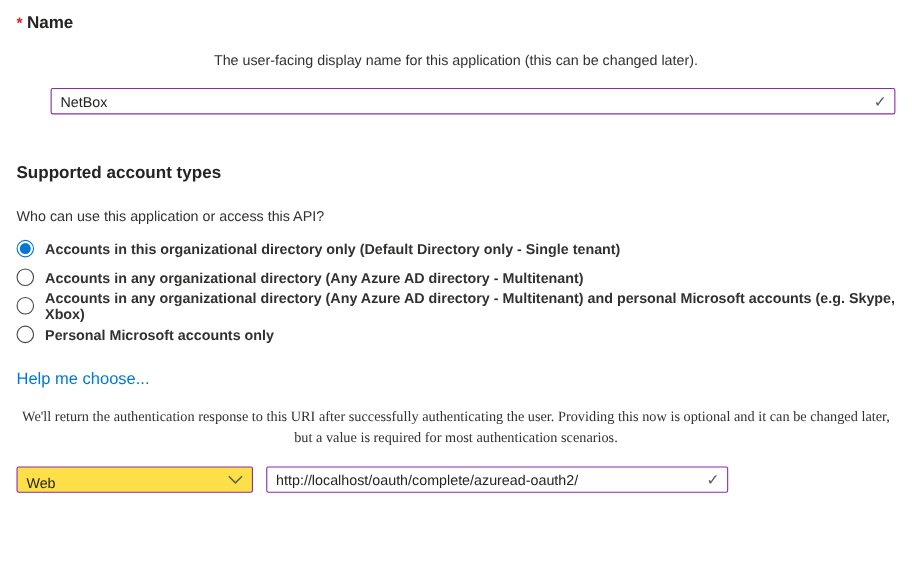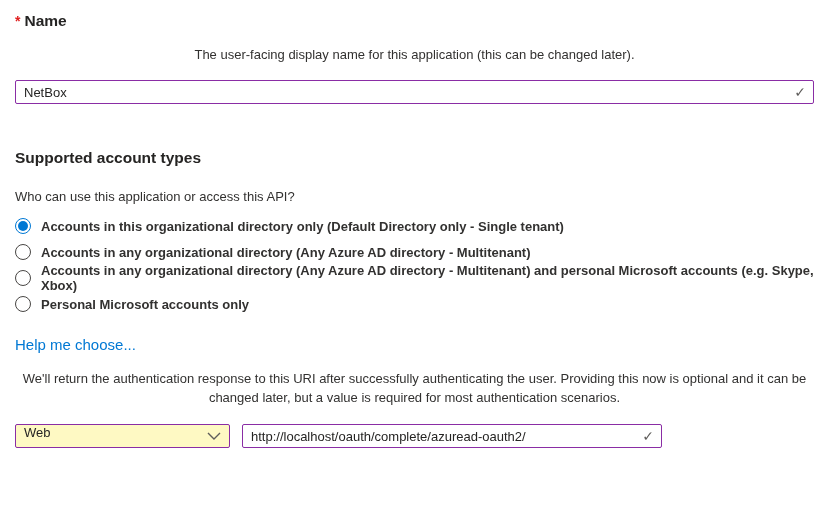--- a/index.html
+++ b/index.html
@@ -19,20 +19,21 @@
   .desc {
     font-size: 13px;
     color: #323130;
     margin-top: 15px;
     line-height: 19px;
     text-align: center;
   }
   .input-wrap {
     position: relative;
     margin-top: 16px;
+    margin-left: 31px;
   }
   input.textfield {
     width: 100%;
     height: 24px;
     border: 1px solid #8a2da5;
     border-radius: 2px;
     font-family: "Liberation Sans", sans-serif;
     font-size: 13px;
     color: #252423;
     padding: 0 28px 0 8px;
@@ -85,35 +86,35 @@
   .help-link {
     display: inline-block;
     margin-top: 19px;
     font-size: 15px;
     color: #0078d4;
     text-decoration: none;
     cursor: pointer;
     text-align: center;
   }
   .redirect-title { margin-top: 49px; }
-  .redirect-desc { max-width: 800px; margin-top: 15px; }
+  .redirect-desc { max-width: 800px; margin-top: 15px; font-family: Liberation Serif, serif; }
   .redirect-row {
     display: flex;
     align-items: center;
     margin-top: 17px;
   }
   .dropdown {
     position: relative;
     width: 215px;
     height: 24px;
     border: 1px solid #8a2da5;
     border-radius: 2px;
-    background: #fef9c3;
+    background: #fde047;
     display: flex;
-    align-items: flex-start;
+    align-items: flex-end;
     padding: 0 28px 0 8px;
     font-size: 13px;
     color: #252423;
     cursor: pointer;
   }
   .chevron-icon {
     position: absolute;
     right: 8px;
     top: 50%;
     transform: translateY(-50%);

